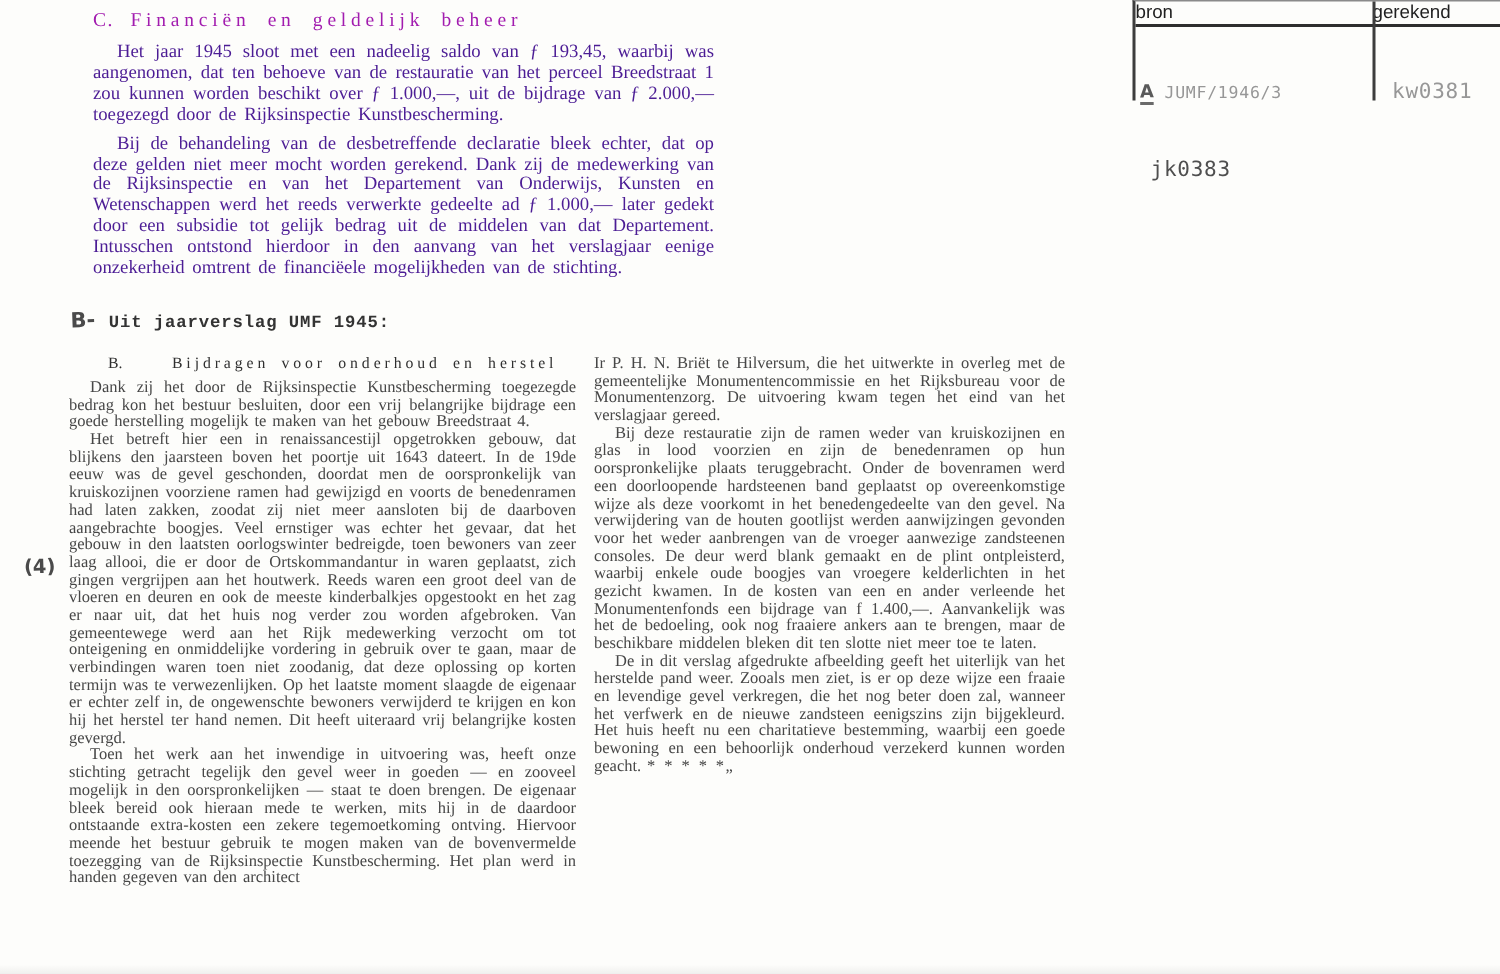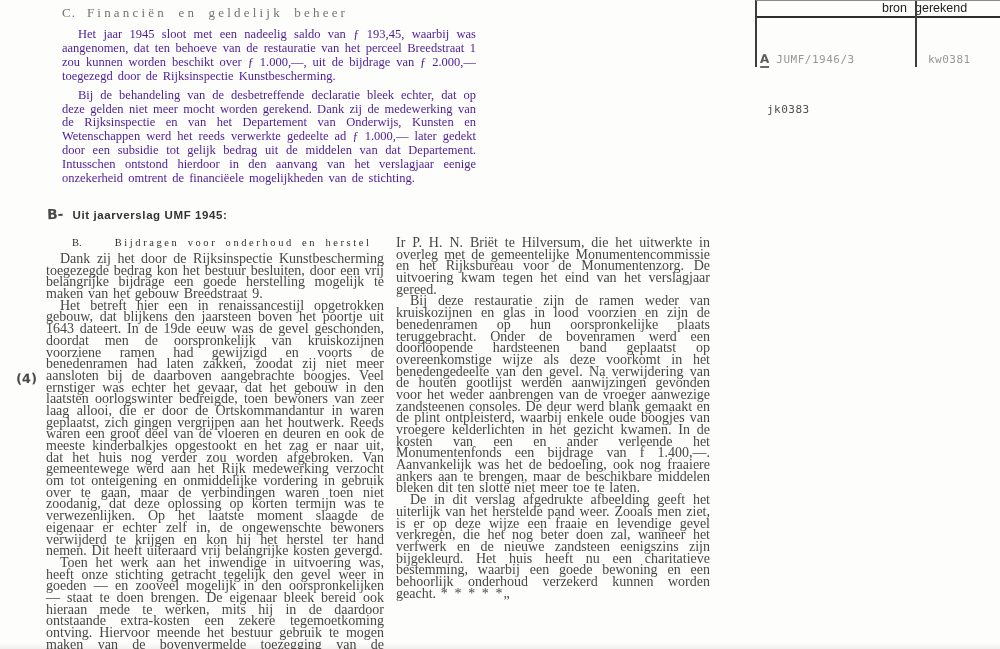--- a/index.html
+++ b/index.html
@@ -12,87 +12,87 @@
     color:#3c3c3c;
   }
   #page::after{ 
     content:"";position:absolute;left:0;right:0;bottom:0;height:6px;
     background:linear-gradient(to bottom, rgba(0,0,0,0), rgba(0,0,0,0.05));
     pointer-events:none;
   }
 
   
   .top-block{position:absolute;left:62px;top:5px;width:414px;}
-  .heading{color:#737373;font-size:13px;white-space:nowrap;}
+  .heading{color:#a21caf;font-size:13px;white-space:nowrap;}
   .heading .hprefix{margin-right:11px;letter-spacing:1px;}
   .heading .hspaced{letter-spacing:3.2px;word-spacing:5px;}
   .top-block p{
     margin:0;padding:0;margin-top:5px;
     font-size:12.5px;line-height:13.9px;
     text-align:justify;text-indent:16px;
     word-spacing:2px;color:#4c1d95;
   }
   .top-block p:first-of-type{margin-top:7px;}
 
   
   .hw{
     font-family:"DejaVu Sans", sans-serif;
     color:#4a4a4a;font-weight:bold;
     transform:rotate(-2deg);display:inline-block;
   }
   .annotation-line{position:absolute;left:47px;top:205px;white-space:nowrap;}
   .annotation-line .hw{font-size:14px;margin-right:9px;}
   .annotation-line .typed-bold{
-    font-family:Liberation Sans, sans-serif;
+    font-family:Liberation Mono, monospace;
     font-weight:bold;font-size:11.5px;letter-spacing:0.6px;color:#333;
   }
   .margin-note{position:absolute;left:16px;top:371px;font-size:13px;}
 
   
   .col{position:absolute;top:237px;}
   .col-left{left:46px;width:338px;}
   .col-right{left:396px;width:314px;}
   .col-heading{color:#2f2f2f;font-size:10.5px;white-space:nowrap;padding-left:26px;margin-bottom:5px;}
   .col-heading .hprefix{margin-right:9px;}
   .col-heading .hspaced{letter-spacing:2.6px;word-spacing:3px;padding-left:24px;}
   .col p{
     margin:0;padding:0;
-    font-size:14px;line-height:11.68px;
+    font-size:11px;line-height:11.68px;
     text-align:justify;word-spacing:1.2px;
     color:#474747;
   }
   .col p.indent{text-indent:14px;}
   .end-marker{letter-spacing:1px;}
 
   
   .doc-table{
     position:absolute;left:755px;top:0;width:245px;height:66px;
     border-left:2px solid #3d3d3d;
     border-top:1px solid #8a8a8a;
     font-family:"Liberation Sans", sans-serif;
   }
   .t-col-divider{
     position:absolute;left:158px;top:0;bottom:0;width:2px;background:#3d3d3d;
   }
   .t-header{
     display:flex;height:15px;border-bottom:2px solid #2e2e2e;
     font-size:12.5px;color:#1f1f1f;line-height:14px;
   }
-  .t-h1{width:150px;text-align:right;}
+  .t-h1{width:150px;text-align:left;}
   .t-h2{padding-left:8px;}
   .t-row{display:flex;align-items:baseline;margin-top:3px;font-family:"DejaVu Sans Mono", monospace;}
   .t-c1{width:158px;padding-left:3px;white-space:nowrap;}
   .t-c2{padding-left:10px;}
   .t-row .hw{font-size:12px;margin-right:7px;transform:rotate(-1deg);}
   .t-row .typed{font-size:11px;letter-spacing:0.5px;}
   .row-faded .typed, .row-faded.t-typedval{color:#979797;text-align:right;}
   .row-faded .hw{color:#5a5a5a;border-bottom:2px solid #6a6a6a;}
   .row-dark .typed{color:#4f4f4f;}
   .row-dark .hw{color:#474747;}
-  .t-c2.typed{font-size:11px;letter-spacing:0.5px;margin-top:32px;}
+  .t-c2.typed{font-size:14px;letter-spacing:0.5px;margin-top:32px;}
   .row-faded .t-c2{color:#979797;}
   .row-dark .t-c2{color:#4f4f4f;}
 </style>
 </head>
 <body>
 
 <div id="page">
 
   <div class="top-block">
     <div class="heading">
@@ -105,21 +105,21 @@
   <div class="annotation-line">
     <span class="hw">B-</span><span class="typed-bold">Uit jaarverslag UMF 1945:</span>
   </div>
 
   <div class="margin-note hw">(4)</div>
 
   <div class="col col-left">
     <div class="col-heading">
       <span class="hprefix">B.</span><span class="hspaced">Bijdragen voor onderhoud en herstel</span>
     </div>
-    <p class="indent">Dank zij het door de Rijksinspectie Kunstbescherming toegezegde bedrag kon het bestuur besluiten, door een vrij belangrijke bijdrage een goede herstelling mogelijk te maken van het gebouw Breedstraat 9.</p>
+    <p class="indent">Dank zij het door de Rijksinspectie Kunstbescherming toegezegde bedrag kon het bestuur besluiten, door een vrij belangrijke bijdrage een goede herstelling mogelijk te maken van het gebouw Breedstraat 4.</p>
     <p class="indent">Het betreft hier een in renaissancestijl opgetrokken gebouw, dat blijkens den jaarsteen boven het poortje uit 1643 dateert. In de 19de eeuw was de gevel geschonden, doordat men de oorspronkelijk van kruiskozijnen voorziene ramen had gewijzigd en voorts de benedenramen had laten zakken, zoodat zij niet meer aansloten bij de daarboven aangebrachte boogjes. Veel ernstiger was echter het gevaar, dat het gebouw in den laatsten oorlogswinter bedreigde, toen bewoners van zeer laag allooi, die er door de Ortskommandantur in waren geplaatst, zich gingen vergrijpen aan het houtwerk. Reeds waren een groot deel van de vloeren en deuren en ook de meeste kinderbalkjes opgestookt en het zag er naar uit, dat het huis nog verder zou worden afgebroken. Van gemeentewege werd aan het Rijk medewerking verzocht om tot onteigening en onmiddelijke vordering in gebruik over te gaan, maar de verbindingen waren toen niet zoodanig, dat deze oplossing op korten termijn was te verwezenlijken. Op het laatste moment slaagde de eigenaar er echter zelf in, de ongewenschte bewoners verwijderd te krijgen en kon hij het herstel ter hand nemen. Dit heeft uiteraard vrij belangrijke kosten gevergd.</p>
     <p class="indent">Toen het werk aan het inwendige in uitvoering was, heeft onze stichting getracht tegelijk den gevel weer in goeden — en zooveel mogelijk in den oorspronkelijken — staat te doen brengen. De eigenaar bleek bereid ook hieraan mede te werken, mits hij in de daardoor ontstaande extra-kosten een zekere tegemoetkoming ontving. Hiervoor meende het bestuur gebruik te mogen maken van de bovenvermelde toezegging van de Rijksinspectie Kunstbescherming. Het plan werd in handen gegeven van den architect</p>
   </div>
 
   <div class="col col-right">
     <p>Ir P. H. N. Briët te Hilversum, die het uitwerkte in overleg met de gemeentelijke Monumentencommissie en het Rijksbureau voor de Monumentenzorg. De uitvoering kwam tegen het eind van het verslagjaar gereed.</p>
     <p class="indent">Bij deze restauratie zijn de ramen weder van kruiskozijnen en glas in lood voorzien en zijn de benedenramen op hun oorspronkelijke plaats teruggebracht. Onder de bovenramen werd een doorloopende hardsteenen band geplaatst op overeenkomstige wijze als deze voorkomt in het benedengedeelte van den gevel. Na verwijdering van de houten gootlijst werden aanwijzingen gevonden voor het weder aanbrengen van de vroeger aanwezige zandsteenen consoles. De deur werd blank gemaakt en de plint ontpleisterd, waarbij enkele oude boogjes van vroegere kelderlichten in het gezicht kwamen. In de kosten van een en ander verleende het Monumentenfonds een bijdrage van f 1.400,—. Aanvankelijk was het de bedoeling, ook nog fraaiere ankers aan te brengen, maar de beschikbare middelen bleken dit ten slotte niet meer toe te laten.</p>
     <p class="indent"><span>De in dit verslag afgedrukte afbeelding geeft het uiterlijk van het herstelde pand weer. Zooals men ziet, is er op deze wijze een fraaie en levendige gevel verkregen, die het nog beter doen zal, wanneer het verfwerk en de nieuwe zandsteen eenigszins zijn bijgekleurd. Het huis heeft nu een charitatieve bestemming, waarbij een goede bewoning en een behoorlijk onderhoud verzekerd kunnen worden geacht.</span> <span class="end-marker">* * * * *„</span></p>
   </div>
 

